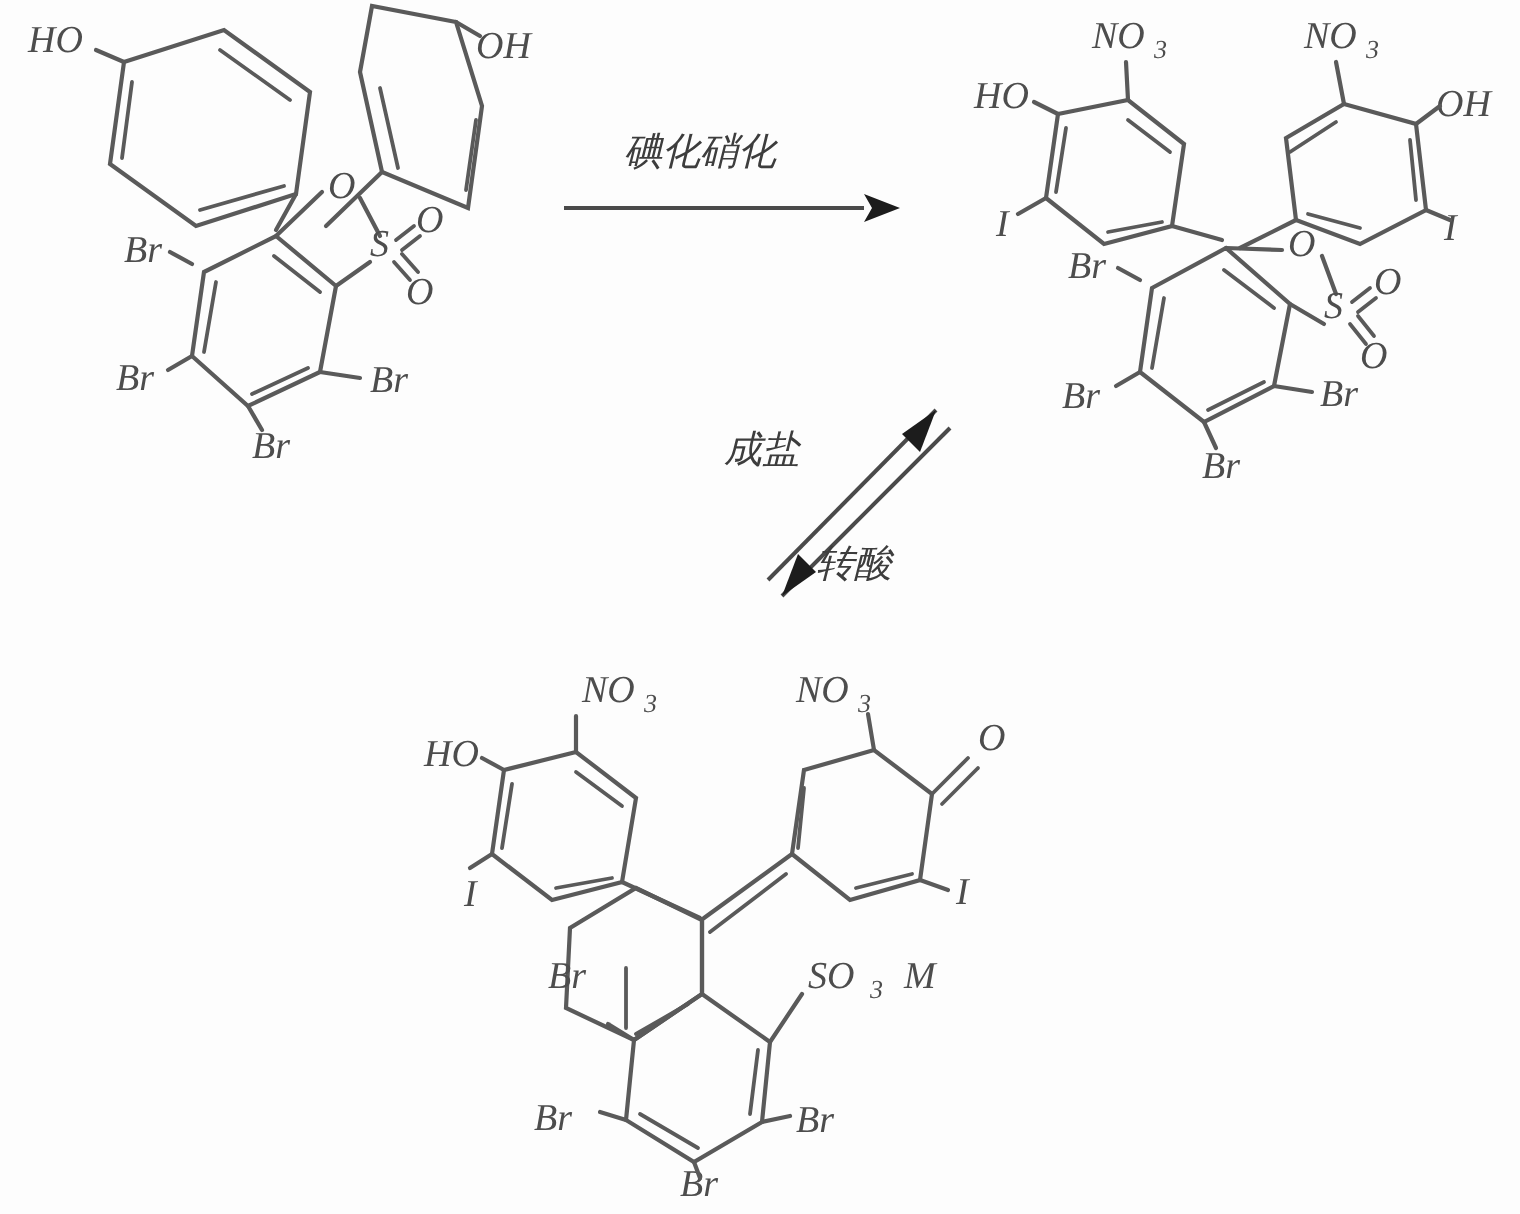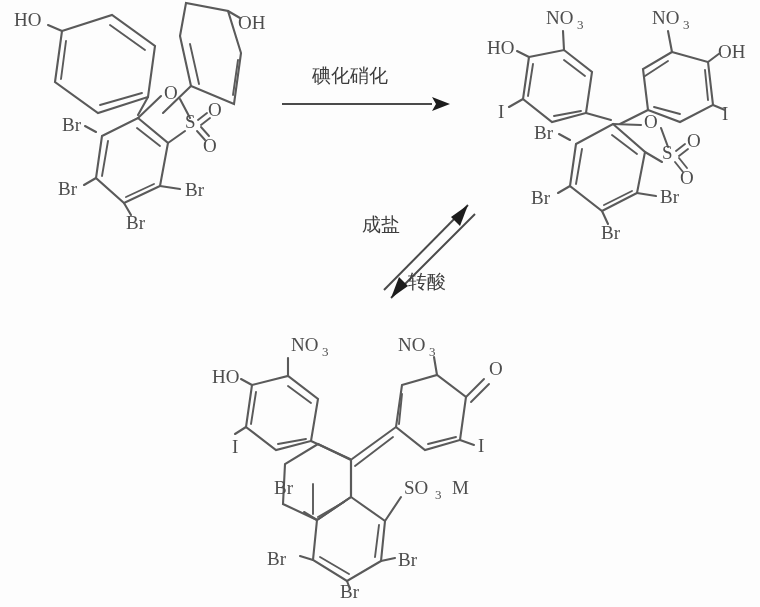--- a/index.html
+++ b/index.html
@@ -55,21 +55,21 @@
   }
   .cond-label {
     font-family: "DejaVu Sans", "Liberation Sans", sans-serif;
     font-size: 19px;
     fill: #3d3d3d;
   }
 </style>
 </head>
 <body>
 
-<div id="scheme" style="background: rgb(253, 253, 253);">
+<div id="scheme" style="background: rgb(253, 253, 253); font-style: italic;">
 
 <svg width="760" height="607" viewBox="0 0 760 607" xmlns="http://www.w3.org/2000/svg">
 
   <g>
 
     <g>
       <path class="bond" d="M 62,31 L 112,15 L 155,46 L 148,97 L 98,113 L 55,82 Z"></path>
       <path class="bond-thin" d="M 110,25 L 145,50"></path>
       <path class="bond-thin" d="M 142,93 L 100,105"></path>
       <path class="bond-thin" d="M 61,79 L 66,41"></path>

